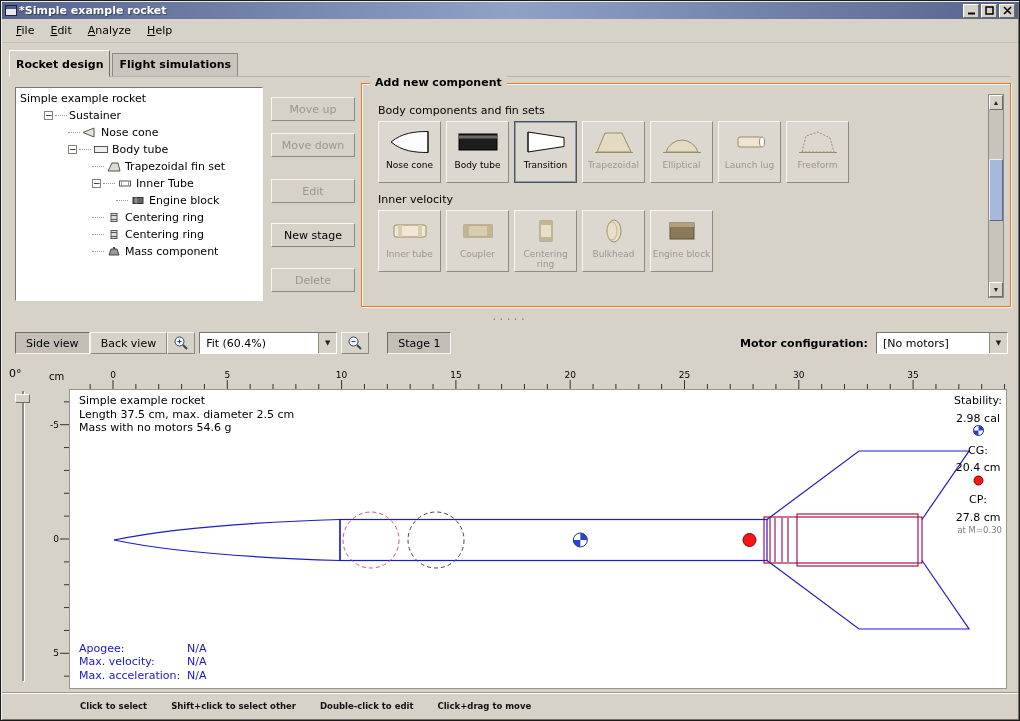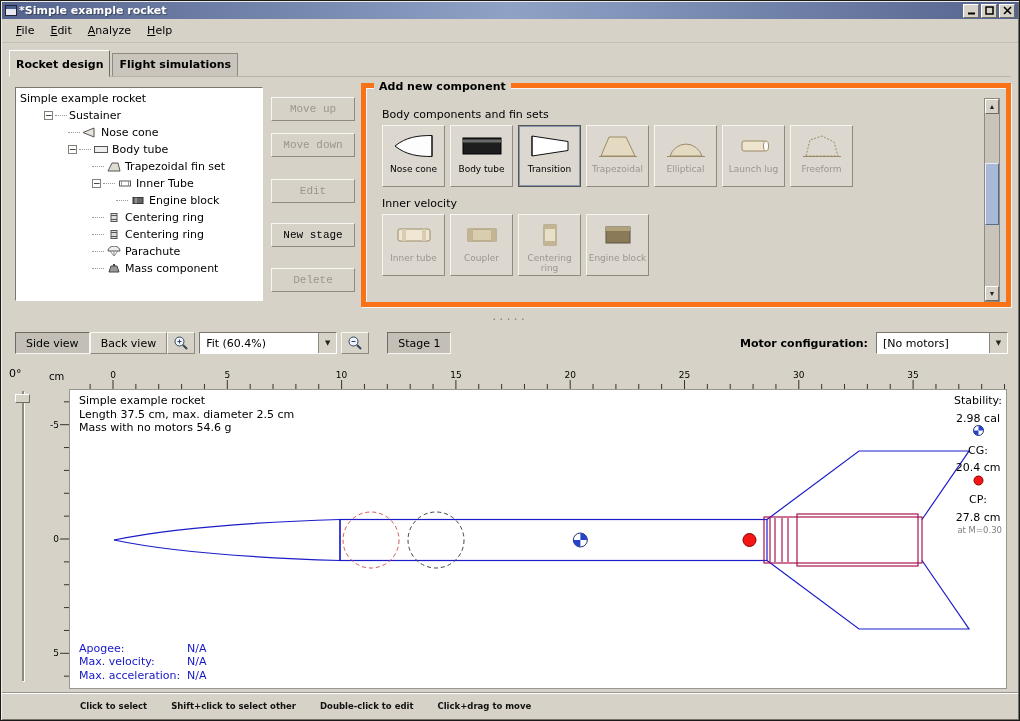--- a/index.html
+++ b/index.html
@@ -30,30 +30,30 @@
   
   .design-area{position:absolute;top:80px;left:8px;width:1004px;height:232px;}
   .tree-panel{position:absolute;left:6px;top:6px;width:248px;height:214px;background:#fff;
               border:1px solid;border-color:#7a766e #fff #fff #7a766e;overflow:hidden;padding-top:2px;}
   .tree-row{height:17px;display:flex;align-items:center;white-space:nowrap;}
   .expander{width:9px;height:9px;border:1px solid #848078;background:#fff;font-size:9px;line-height:7px;
             text-align:center;margin-right:2px;flex:none;color:#000;}
   .tdash{width:12px;border-top:1px dotted #999;margin-right:2px;flex:none;}
   .tree-icon{margin-right:3px;display:flex;flex:none;}
   .tree-label{font-size:11px;color:#000;}
-  #actions{position:absolute;left:262px;top:0;width:92px;font-family:Liberation Mono, monospace;}
+  #actions{position:absolute;left:262px;top:0;width:92px;}
   .abtn{display:block;width:84px;height:24px;font-size:11px;background:#d6d2c8;color:#000;
         border:1px solid #8e8a82;border-top-color:#f8f6f2;border-left-color:#f8f6f2;font-family:inherit;}
   .abtn.disabled{color:#9b968e;}
   #actions .abtn:nth-child(1){margin-top:16px}
   #actions .abtn:nth-child(2){margin-top:12px}
   #actions .abtn:nth-child(3){margin-top:22px}
   #actions .abtn:nth-child(4){margin-top:20px}
   #actions .abtn:nth-child(5){margin-top:21px}
-  .groupbox{position:absolute;left:352px;top:2px;width:650px;height:224px;border:5px solid #f97316;
+  .groupbox{position:absolute;left:352px;top:2px;width:650px;height:224px;border:1px solid #f97316;
             box-shadow:inset 1px 1px 0 rgba(255,255,255,.8), 1px 1px 0 rgba(255,255,255,.8);}
   .groupbox-title{position:absolute;top:-8px;left:8px;background:#d6d2c8;padding:0 5px;font-size:11px;font-weight:bold;color:#000;}
   #sections{position:absolute;left:0;top:0;right:26px;bottom:0;padding-top:12px;overflow:hidden;}
   .sec-label{font-size:11px;margin:8px 0 4px 16px;color:#000;}
   .comp-row{display:flex;gap:5px;margin:4px 0 10px 16px;}
   .comp-btn{width:63px;height:62px;background:#dcd8d0;border:1px solid #8e8a82;border-top-color:#f8f6f2;
             border-left-color:#f8f6f2;display:flex;flex-direction:column;align-items:center;
             padding:5px 1px 2px;font-family:inherit;}
   .comp-btn .comp-icon{height:30px;display:flex;align-items:center;}
   .comp-label{font-size:9px;line-height:10px;text-align:center;color:#000;margin-top:3px;}
@@ -233,30 +233,20 @@
               <line x1="5" y1="3.5" x2="11" y2="3.5" stroke="#555"></line>
               <line x1="5" y1="7.5" x2="11" y2="7.5" stroke="#555"></line>
             </svg>
           </span>
           <span class="tree-label">Centering ring</span>
         </div>
         <div class="tree-row" style="padding-left: 76px;">
           <span class="tdash"></span>
           <span class="tree-icon">
             <svg width="16" height="11">
-              <path d="M2,5 A6,5 0 0 1 14,5 Z" fill="#eee" stroke="#555"></path>
-              <path d="M4,5 L8,10 M8,5 L8,10 M12,5 L8,10" stroke="#888" fill="none"></path>
-            </svg>
-          </span>
-          <span class="tree-label">Parachute</span>
-        </div>
-        <div class="tree-row" style="padding-left: 76px;">
-          <span class="tdash"></span>
-          <span class="tree-icon">
-            <svg width="16" height="11">
               <path d="M5,3 L11,3 L13,9 L3,9 Z" fill="#999" stroke="#444"></path>
               <rect x="7" y="1" width="2" height="2" fill="#444"></rect>
             </svg>
           </span>
           <span class="tree-label">Mass component</span>
         </div>
       </div>
     <div id="actions">
         <button class="abtn disabled">Move up</button>
         <button class="abtn disabled">Move down</button>
@@ -357,20 +347,29 @@
             </button>
             <button class="comp-btn disabled">
               <span class="comp-icon">
                 <svg width="44" height="28">
                   <rect x="16" y="4" width="12" height="20" fill="#e8dfc8" stroke="#9c8b66"></rect>
                   <rect x="16" y="4" width="12" height="4" fill="#c3b492"></rect>
                   <rect x="16" y="20" width="12" height="4" fill="#c3b492"></rect>
                 </svg>
               </span>
               <span class="comp-label">Centering ring</span>
+            </button>
+            <button class="comp-btn disabled">
+              <span class="comp-icon">
+                <svg width="44" height="28">
+                  <ellipse cx="22" cy="14" rx="7" ry="11" fill="#e8dfc8" stroke="#9c8b66"></ellipse>
+                  <ellipse cx="20" cy="14" rx="5" ry="9" fill="none" stroke="#c3b492"></ellipse>
+                </svg>
+              </span>
+              <span class="comp-label">Bulkhead</span>
             </button>
             <button class="comp-btn disabled">
               <span class="comp-icon">
                 <svg width="44" height="28">
                   <rect x="10" y="6" width="24" height="16" fill="#8a7a58" stroke="#5f5340"></rect>
                   <rect x="10" y="6" width="24" height="4" fill="#b2a27c"></rect>
                 </svg>
               </span>
               <span class="comp-label">Engine block</span>
             </button>

